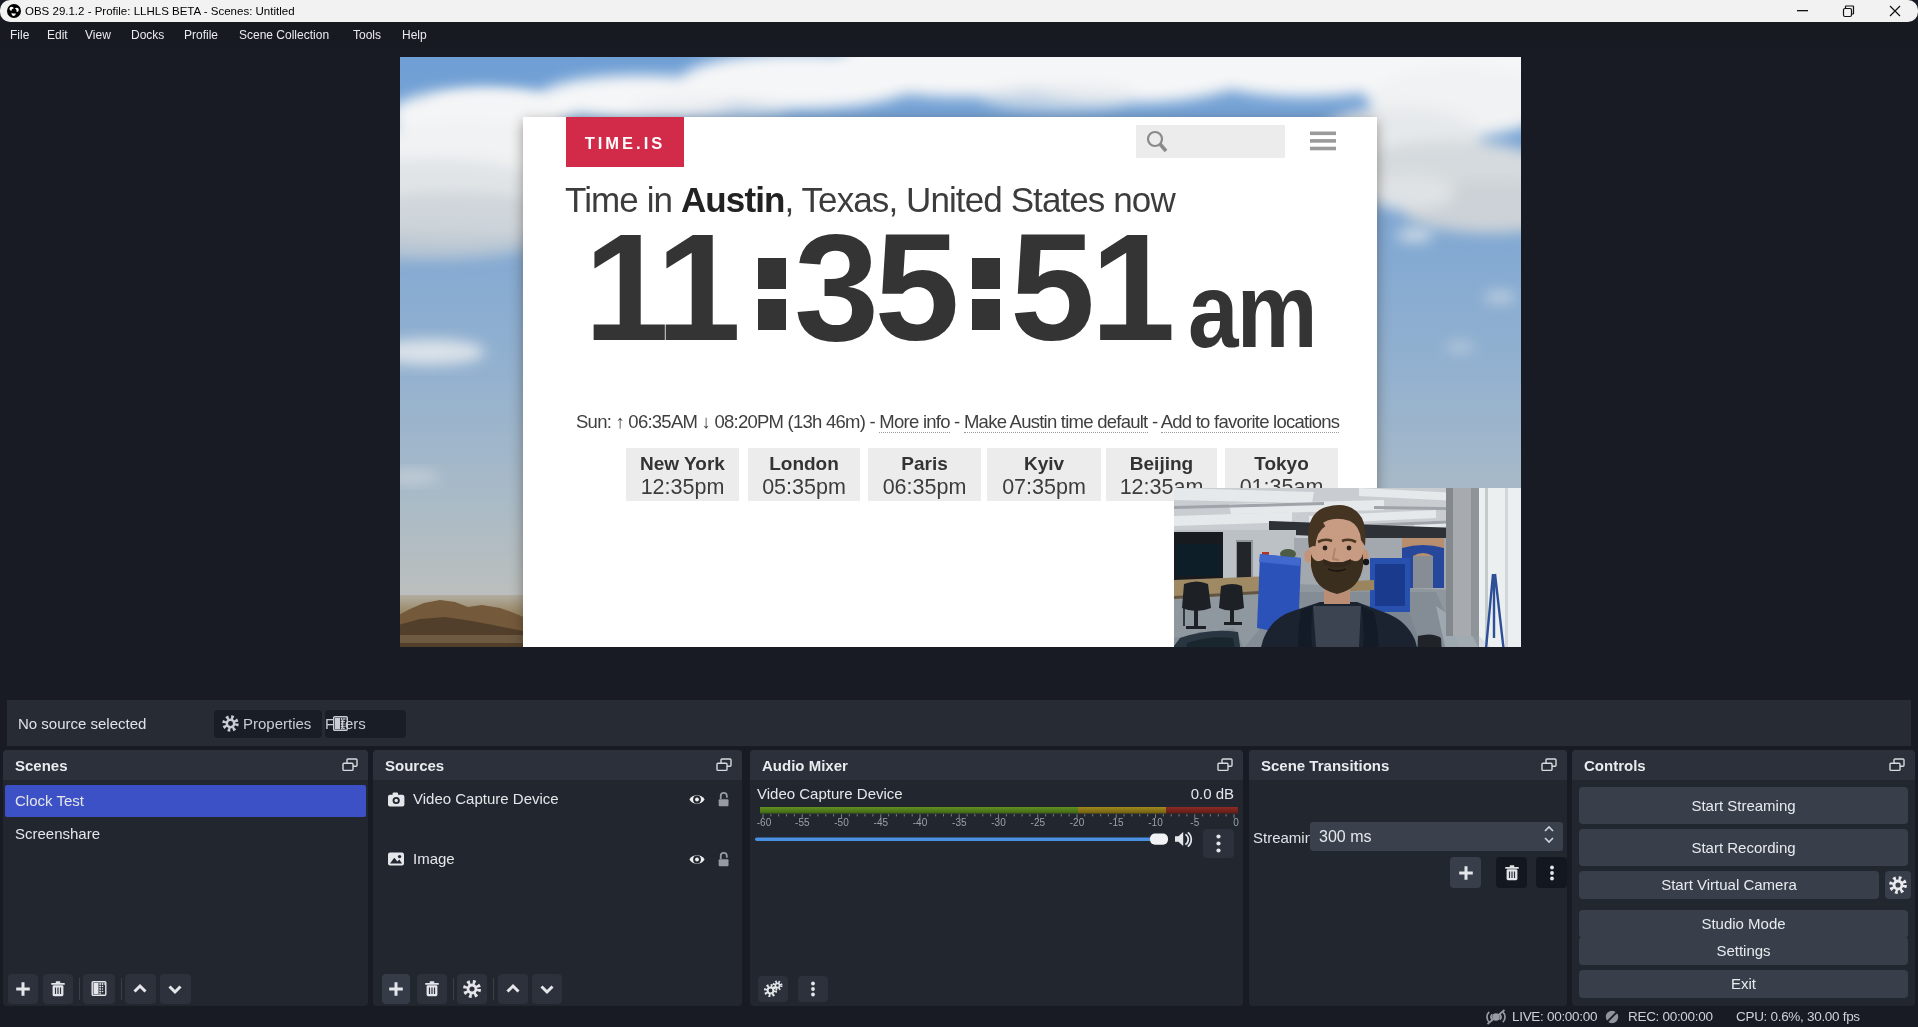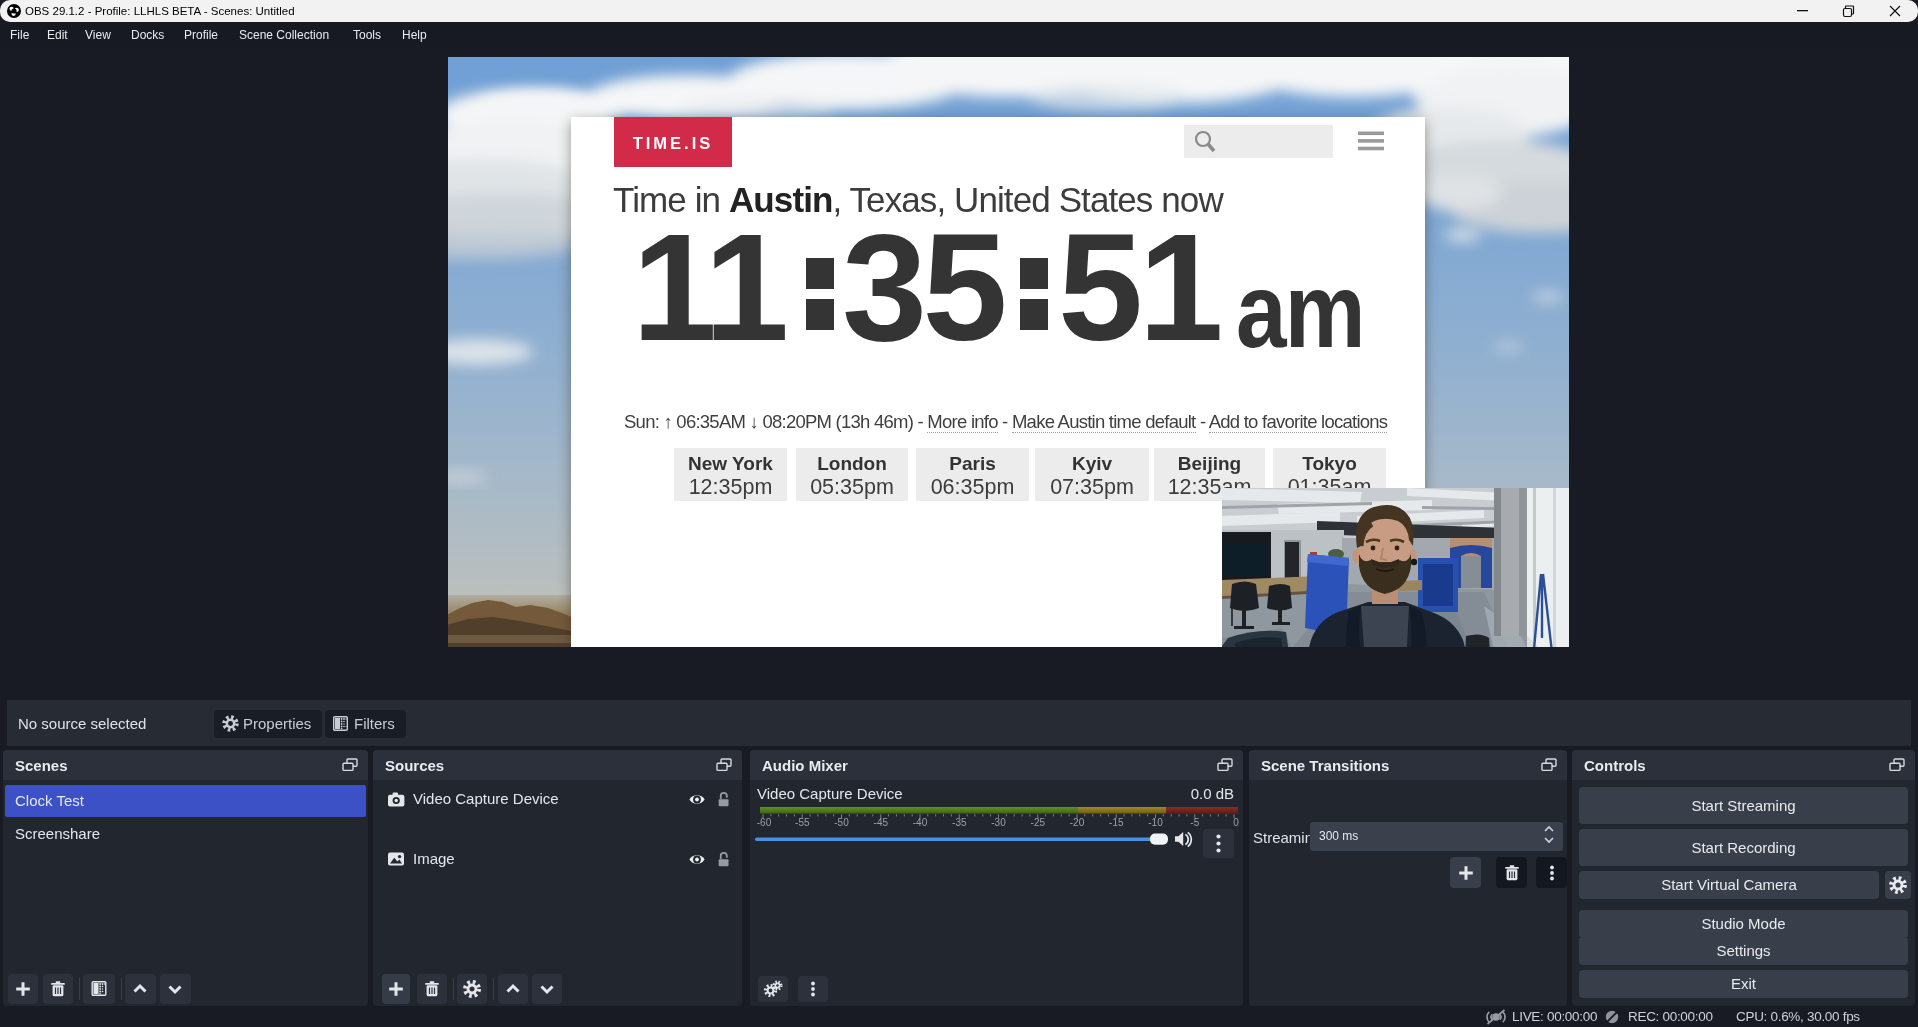--- a/index.html
+++ b/index.html
@@ -11,21 +11,21 @@
   
   #titlebar{left:0;top:0;width:1918px;height:22px;background:#f2f2f2;color:#000;border-radius:10px;}
   #titletext{left:25px;top:0;height:22px;line-height:23px;font-size:11.5px;color:#000;}
 
   
   #menubar{left:0;top:22px;width:1918px;height:25px;background:#171a21;color:#e8eaee;font-size:12px;}
   .menuitem{position:absolute;top:0;height:25px;line-height:26px;}
 
   
   #main{left:0;top:47px;width:1918px;height:980px;background:#181b23;}
-  #preview{left:400px;top:57px;width:1121px;height:590px;background:#15803d;overflow:hidden;margin-left:48px;}
+  #preview{left:400px;top:57px;width:1121px;height:590px;background:#15803d;overflow:hidden;}
 
   
   #page{left:123px;top:60px;width:854px;height:530px;background:#fff;box-shadow:0 4px 12px rgba(45,35,25,0.45);}
   #logo{left:43px;top:0;width:118px;height:50px;background:#d22a49;color:#fff;
         font-weight:bold;font-size:16.5px;letter-spacing:3px;text-align:center;line-height:53px;}
   #searchbox{left:613px;top:8px;width:149px;height:33px;background:#ececec;}
   #burger{left:787px;top:14px;width:26px;height:20px;}
   #heading{left:42px;top:63px;width:812px;font-size:35px;color:#3c3c3c;letter-spacing:-0.9px;}
   #dateline{left:0px;top:258px;width:822px;text-align:right;font-size:33px;color:#3d3d3d;letter-spacing:-1.5px;}
   #sunline{left:53px;top:294px;width:762px;font-size:18.5px;color:#3f3f3f;white-space:nowrap;letter-spacing:-0.75px;}
@@ -338,21 +338,21 @@
     </svg>
   </div>
 
   <div id="srcbar" class="abs">
     <div class="label">No source selected</div>
     <div class="barbtn" style="left:207px;width:108px;padding-left:29px">
       <svg width="17" height="17" viewBox="-9 -9 18 18" style="position:absolute;left:8px;top:5px">
         <circle r="6.2" fill="none" stroke="#c9cdd3" stroke-width="5" stroke-dasharray="2.4 2.45"></circle>
         <circle r="3.9" fill="none" stroke="#c9cdd3" stroke-width="2.6"></circle>
       </svg>Properties</div>
-    <div class="barbtn" style="left:318px;width:81px;padding-left:29px">
+    <div class="barbtn" style="left:318px;width:81px;">
       <svg width="15" height="15" viewBox="0 0 15 15" style="position:absolute;left:8px;top:6px">
         <rect x="0.7" y="0.7" width="13.6" height="13.6" rx="1" fill="none" stroke="#c9cdd3" stroke-width="1.4"></rect>
         <rect x="2" y="2" width="5" height="11" fill="#c9cdd3"></rect>
         <g fill="#c9cdd3">
           <circle cx="8.6" cy="3" r="0.9"></circle>
             <circle cx="11" cy="3" r="0.9"></circle>
             <circle cx="13" cy="3" r="0.7"></circle>
           <circle cx="8.6" cy="5.5" r="0.9"></circle>
             <circle cx="11" cy="5.5" r="0.8"></circle>
           <circle cx="8.6" cy="8" r="0.9"></circle>
@@ -603,21 +603,21 @@
           </g>
         </svg></div>
   </div>
 
   <div id="transitions" class="panel abs">
     <div class="phead">Scene Transitions<svg class="popicon" viewBox="0 0 16 14">
           <rect x="5" y="1" width="10" height="7.2" rx="1" fill="none" stroke="#d7dade" stroke-width="1.4"></rect>
           <rect x="1" y="5.2" width="10" height="7.2" rx="1" fill="#282d37" stroke="#d7dade" stroke-width="1.4"></rect>
         </svg></div>
     <div class="abs" style="left:4px;top:74px;width:60px;height:27px;color:#dfe2e6;font-size:15px;line-height:27px">Streaming</div>
-    <div class="abs" style="left:61px;top:72px;width:253px;height:29px;background:#3a404c;border-radius:3px;color:#e6e8ec;font-size:12px;line-height:29px;padding-left:9px">300 ms
+    <div class="abs" style="left:61px;top:72px;width:253px;height:29px;background:#3a404c;border-radius:3px;color:#e6e8ec;font-size:16px;line-height:29px;padding-left:9px">300 ms
       <svg width="12" height="21" viewBox="0 0 12 21" style="position:absolute;right:8px;top:2px">
           <path d="M2 7 L6 3 L10 7" stroke="#cfd3d9" stroke-width="1.7" fill="none"></path>
           <path d="M2 14 L6 18 L10 14" stroke="#cfd3d9" stroke-width="1.7" fill="none"></path>
         </svg>
     </div>
     <div class="toolbtn" style="left:201px;top:107px;width:31px;height:31px;background:#383e4a"><svg width="16" height="16" viewBox="0 0 16 16" style="margin:7.5px">
           <path d="M8 1.2 V14.8 M1.2 8 H14.8" stroke="#e4e6ea" stroke-width="3"></path>
         </svg></div>
     <div class="toolbtn" style="left:247px;top:107px;width:31px;height:31px;background:#13171f"><svg width="16" height="16" viewBox="0 0 16 16" style="margin:7.5px">
           <rect x="2.6" y="4.2" width="10.8" height="11" rx="1.4" fill="#e4e6ea"></rect>

